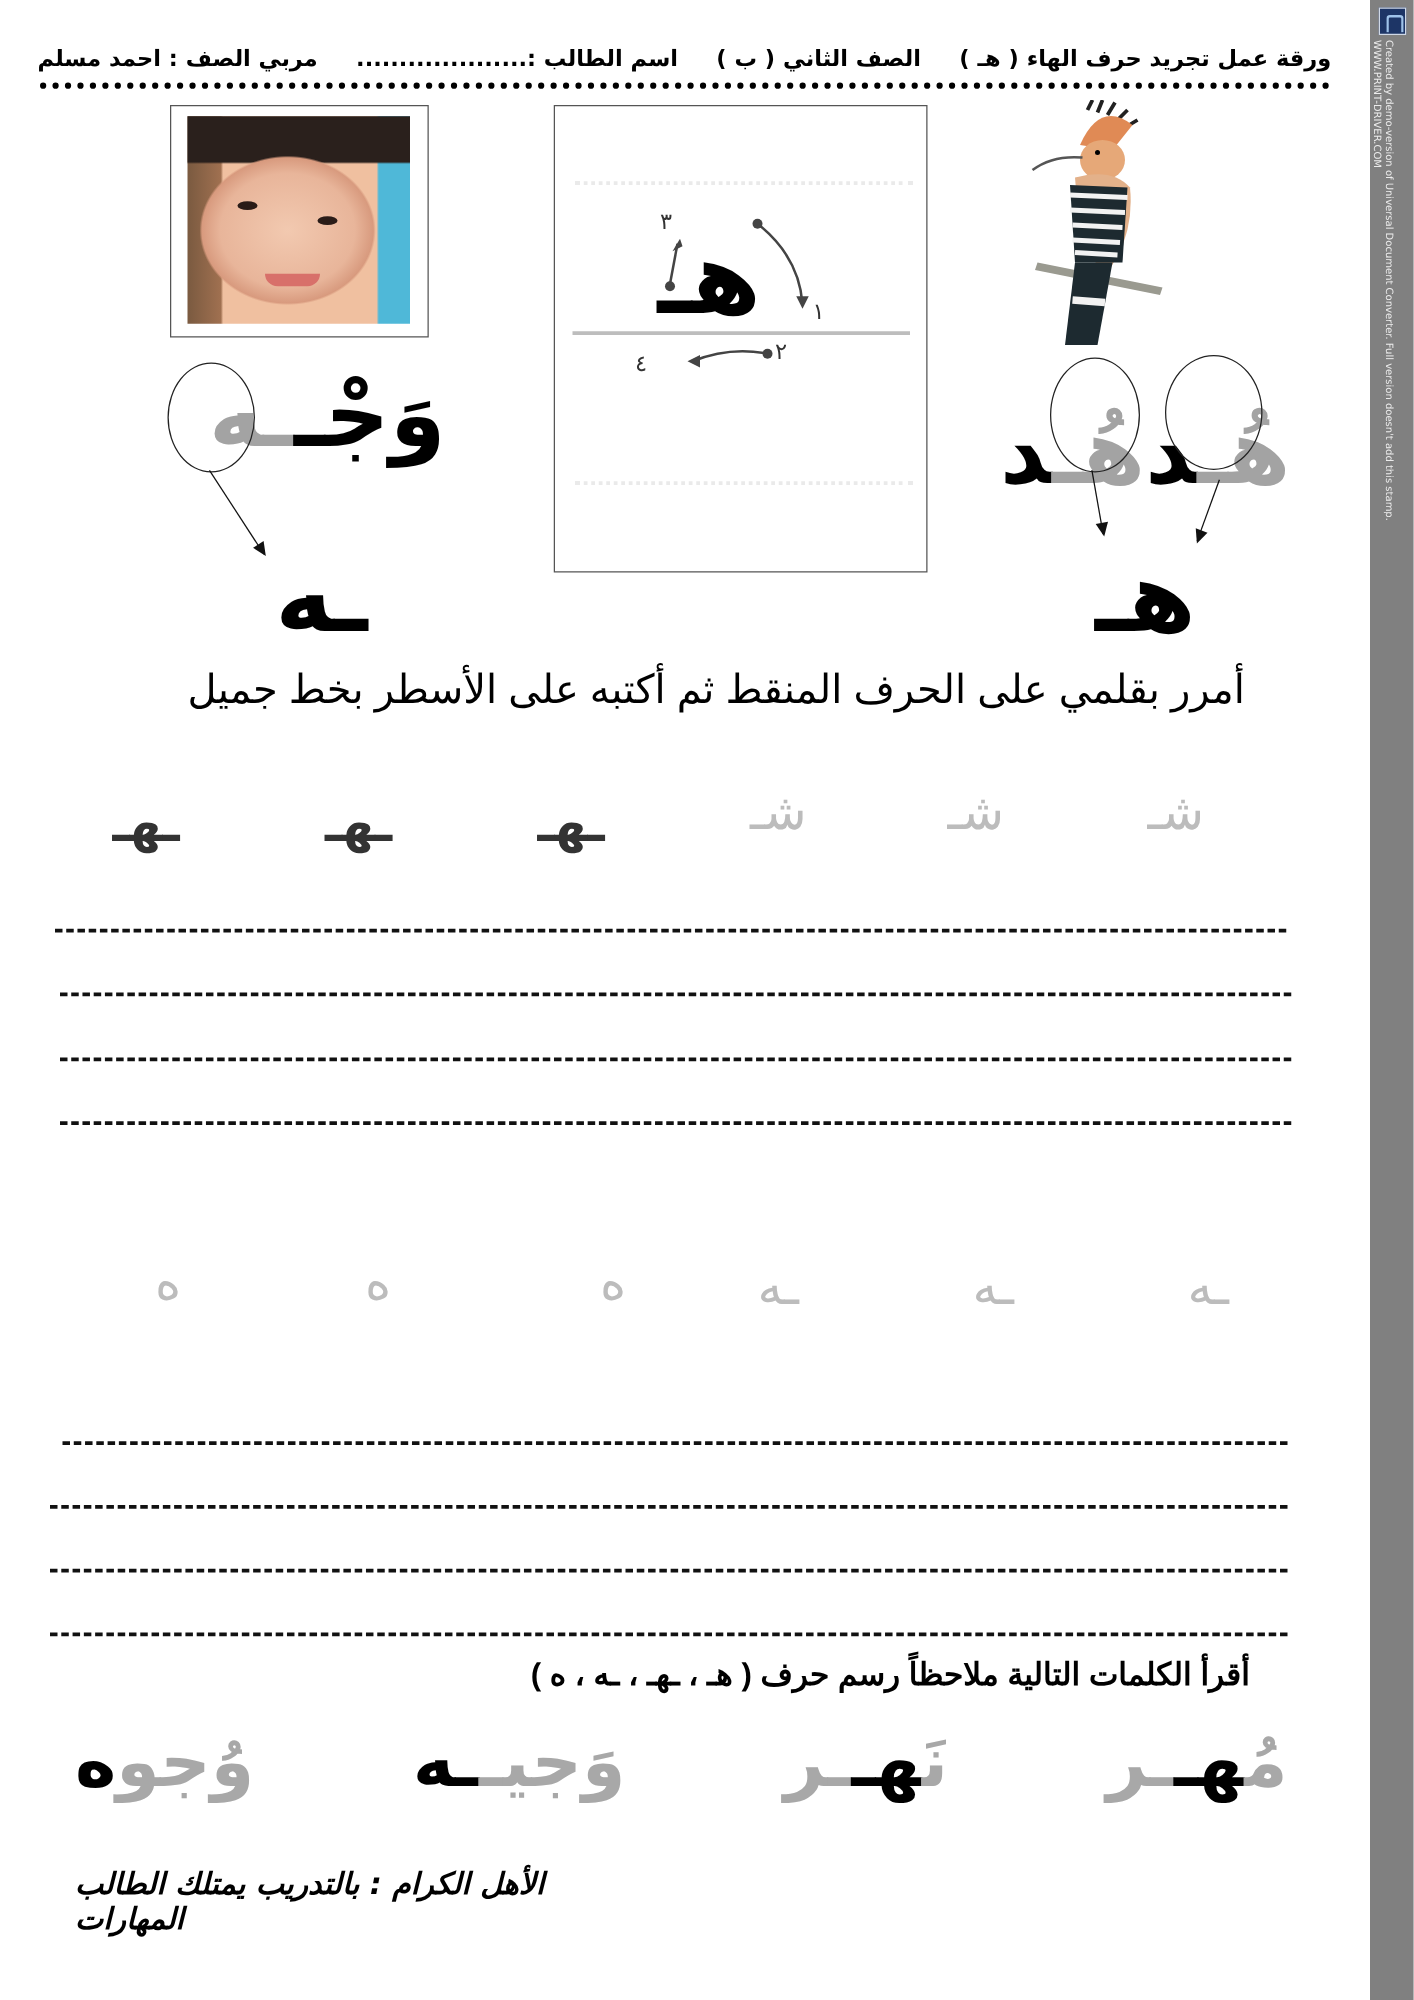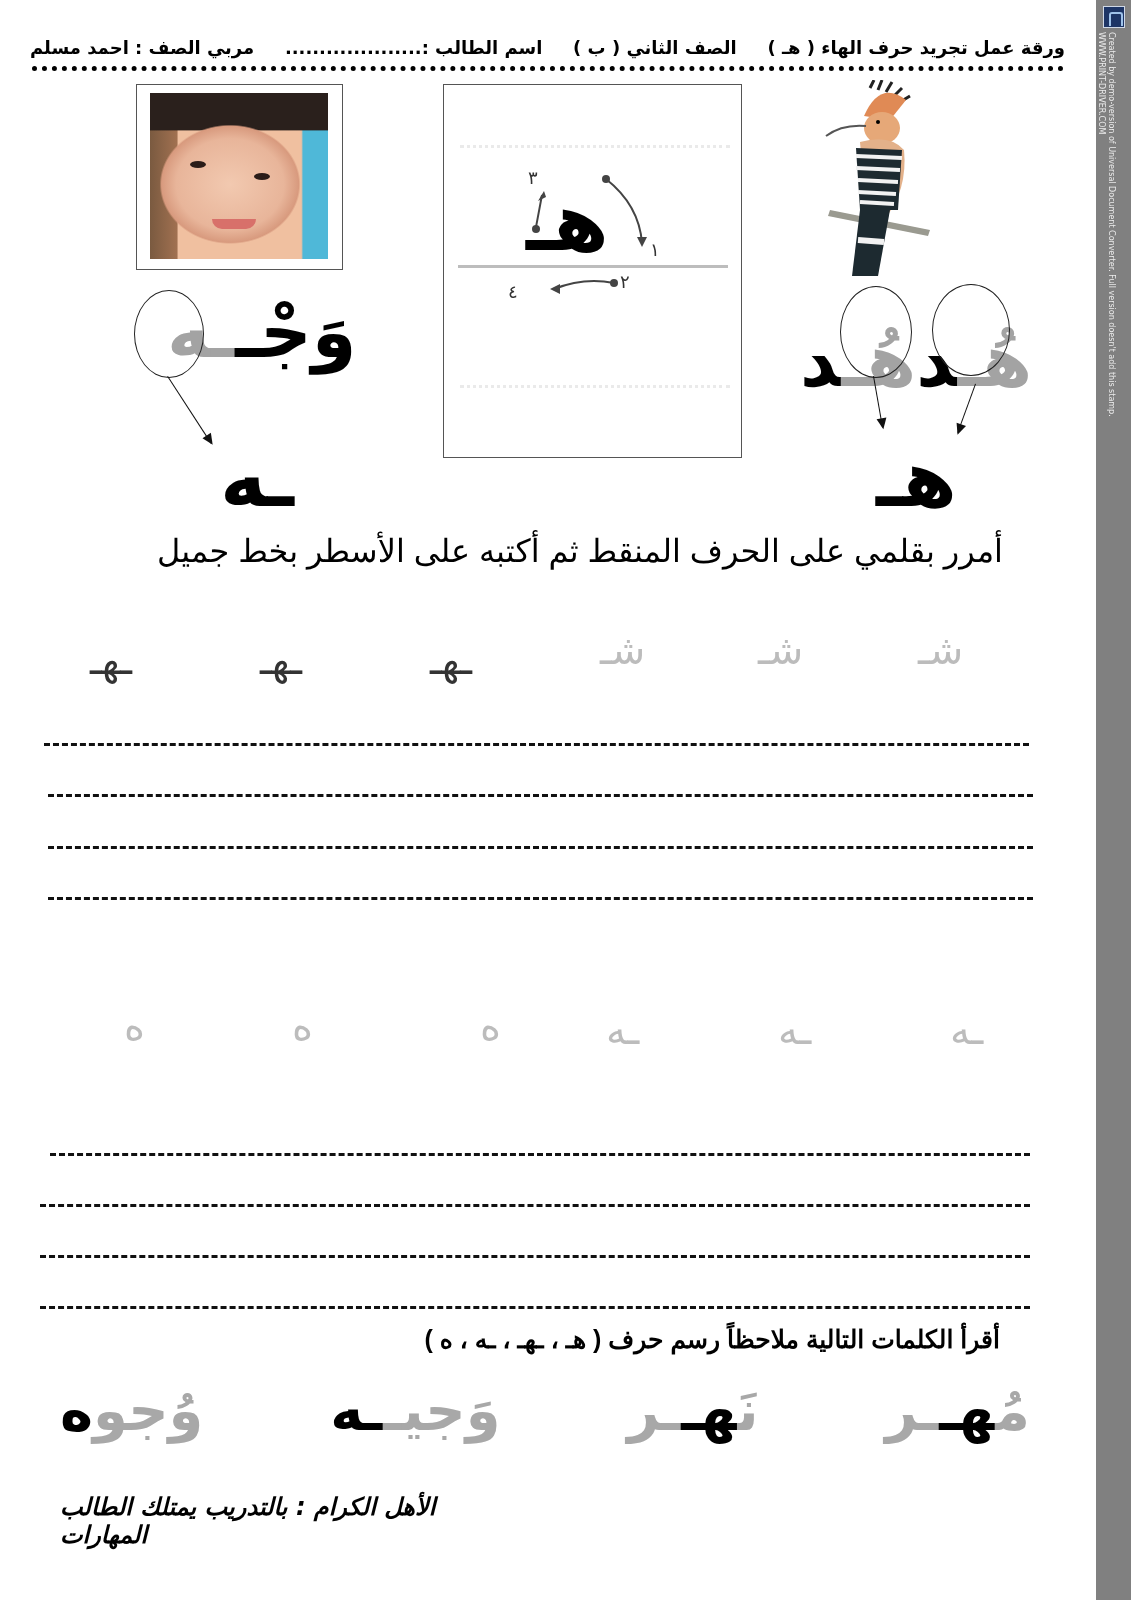--- a/index.html
+++ b/index.html
@@ -41,25 +41,25 @@
 
   
   .bigword { font-size:72px; font-weight:bold; line-height:1; white-space:nowrap; }
   .gray { color:#a3a3a3; }
   .circle { border:1.5px solid #222; border-radius:50%; }
   .arrow-line { height:0; border-top:1.5px solid #111; transform-origin:0 0; }
   .arrow-line::after { content:""; position:absolute; right:-2px; top:-6px; border-left:11px solid #111;
                        border-top:5px solid transparent; border-bottom:5px solid transparent; }
   .letterform { font-size:78px; font-weight:bold; line-height:1; }
 
-  .instruction { left:150px; top:532px; width:860px; text-align:center; font-size:32px; font-family:"Liberation Sans", sans-serif; }
+  .instruction { left:150px; top:532px; width:860px; text-align:left; font-size:32px; font-family:"Liberation Sans", sans-serif; }
 
   
   .trace { font-size:40px; line-height:1; }
-  .trace-dark { color:#333; font-weight:normal; letter-spacing:-2px; }
+  .trace-dark { color:#333; font-weight:bold; letter-spacing:-2px; }
   .trace-gray { color:#bcbcbc; }
   .dash-line { height:0; border-top:3px dashed #111; }
 
   .section-title { left:330px; top:1325px; width:670px; text-align:right; font-size:25px; font-weight:bold; font-family:"Liberation Sans", sans-serif; }
 
   .words { left:60px; top:1383px; width:970px; height:80px; display:flex; flex-direction:row-reverse;
            justify-content:space-between; font-size:56px; font-weight:bold; line-height:1; }
   .word { color:#a8a8a8; }
   .word .hl { color:#000; }
 

